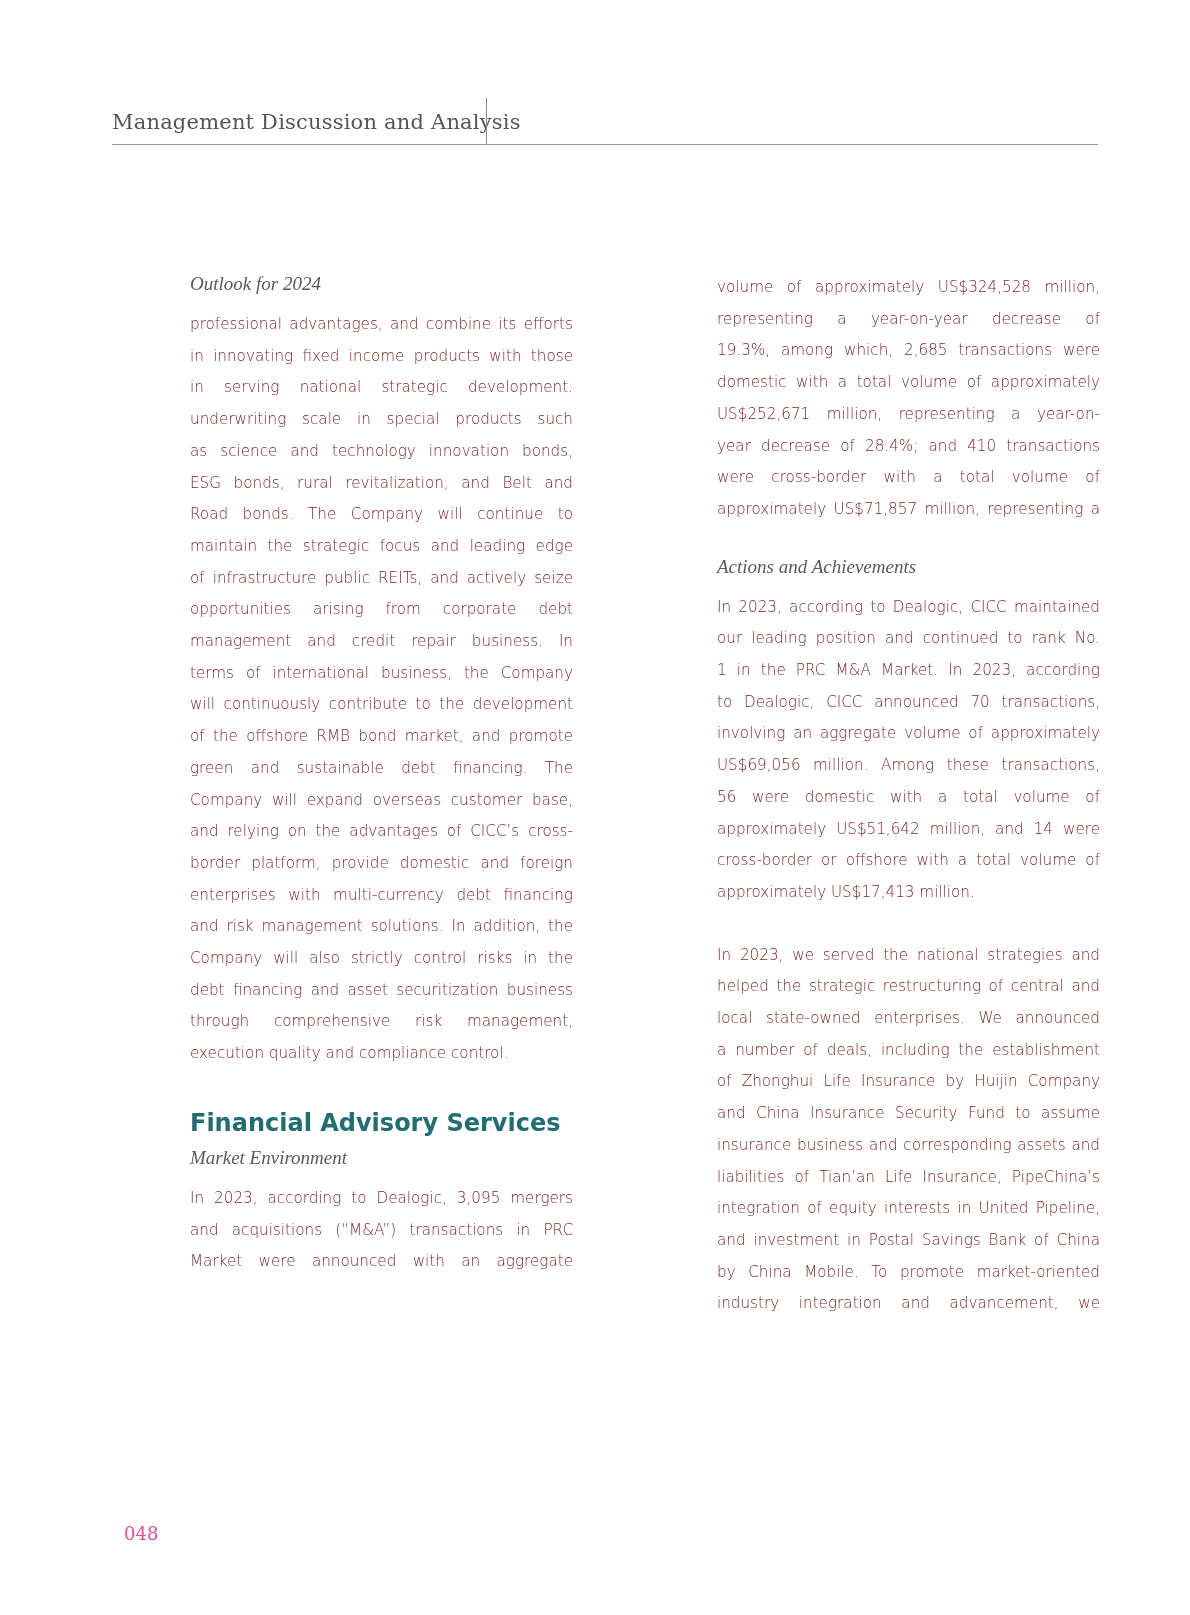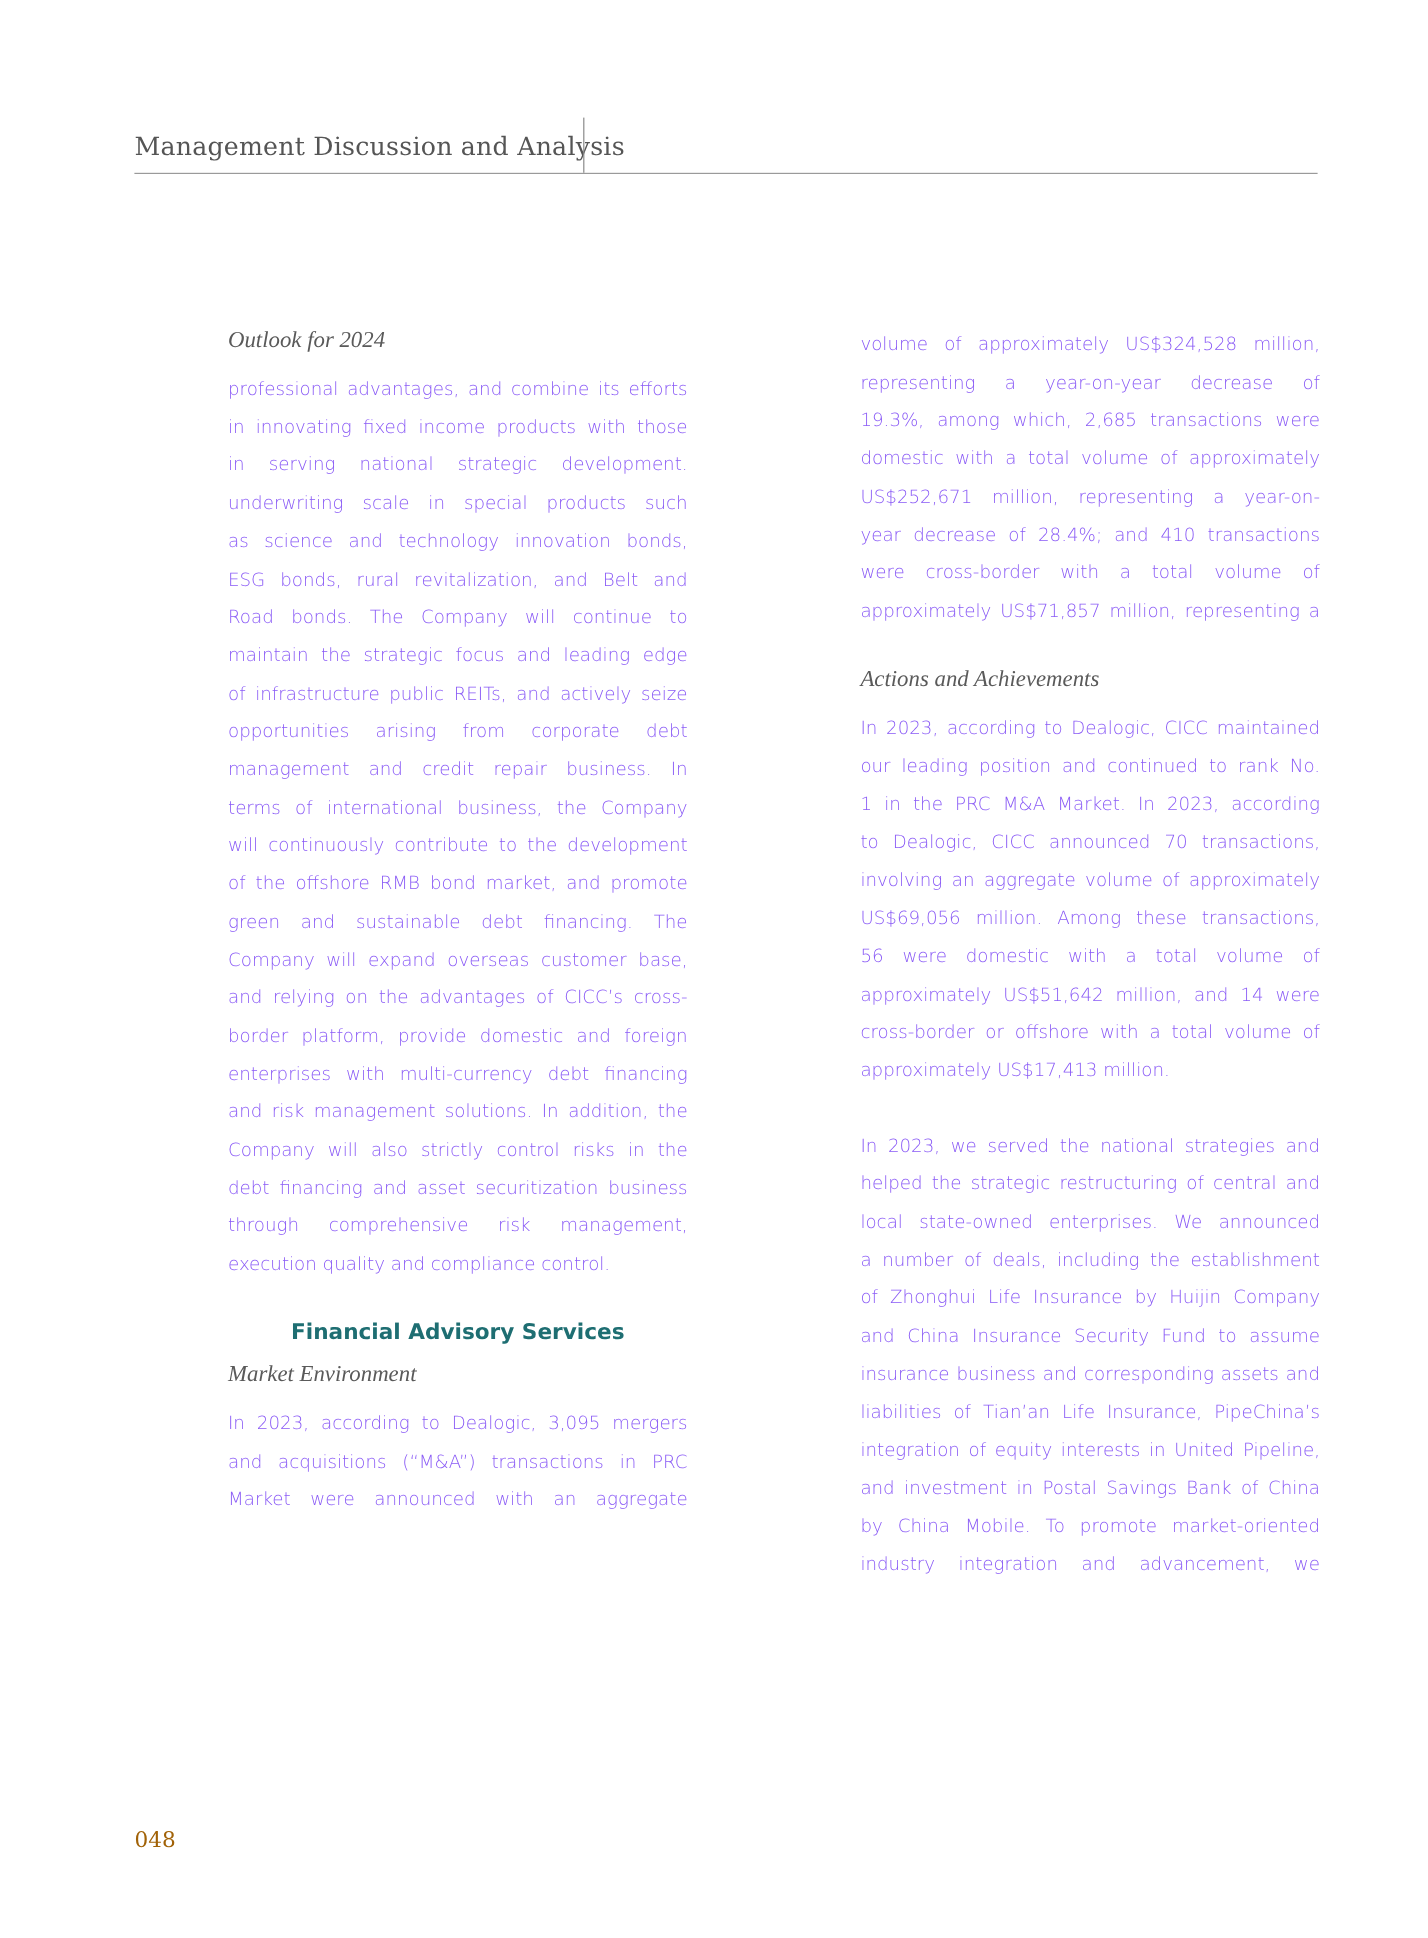--- a/index.html
+++ b/index.html
@@ -59,54 +59,53 @@
       font-family: "Liberation Serif", "DejaVu Serif", serif;
       font-style: italic;
       font-size: 19px;
       color: #5a5a5a;
       line-height: 24px;
       margin: 0 0 13px 0;
     }
     .section-heading {
       font-family: "DejaVu Sans", "Liberation Sans", sans-serif;
       font-weight: bold;
-      font-size: 18px;
+      font-size: 24px;
       color: #1e6e72;
       line-height: 24px;
-      margin: 0 0 11px 0;
-      text-align: center;
+      margin: 12px 0 11px 0;
     }
     .para {
       font-family: "DejaVu Sans", "Liberation Sans", sans-serif;
       font-size: 15.2px;
       line-height: 31.7px;
-      color: #8b5cf6;
+      color: #7f1d1d;
       text-align: justify;
       text-align-last: left;
       margin: 0;
       font-weight: 300;
     }
     .para .line {
       display: block;
       text-align: justify;
       text-align-last: justify;
       white-space: nowrap;
     }
     .para .line.last {
       text-align-last: left;
     }
     .gap-lg { height: 29px; }
     .gap-md { height: 31px; }
     .page-number {
       position: absolute;
-      left: 112px;
+      left: 124px;
       top: 1523px;
       font-family: "DejaVu Serif", "Liberation Serif", serif;
       font-size: 18px;
-      color: #a16207;
+      color: #ec4899;
     }
   </style>
 </head>
 <body>
 
 <div class="header">
   <div class="header-title">Management Discussion and Analysis</div>
   <div class="header-divider"></div>
   <div class="header-rule"></div>
 </div>

